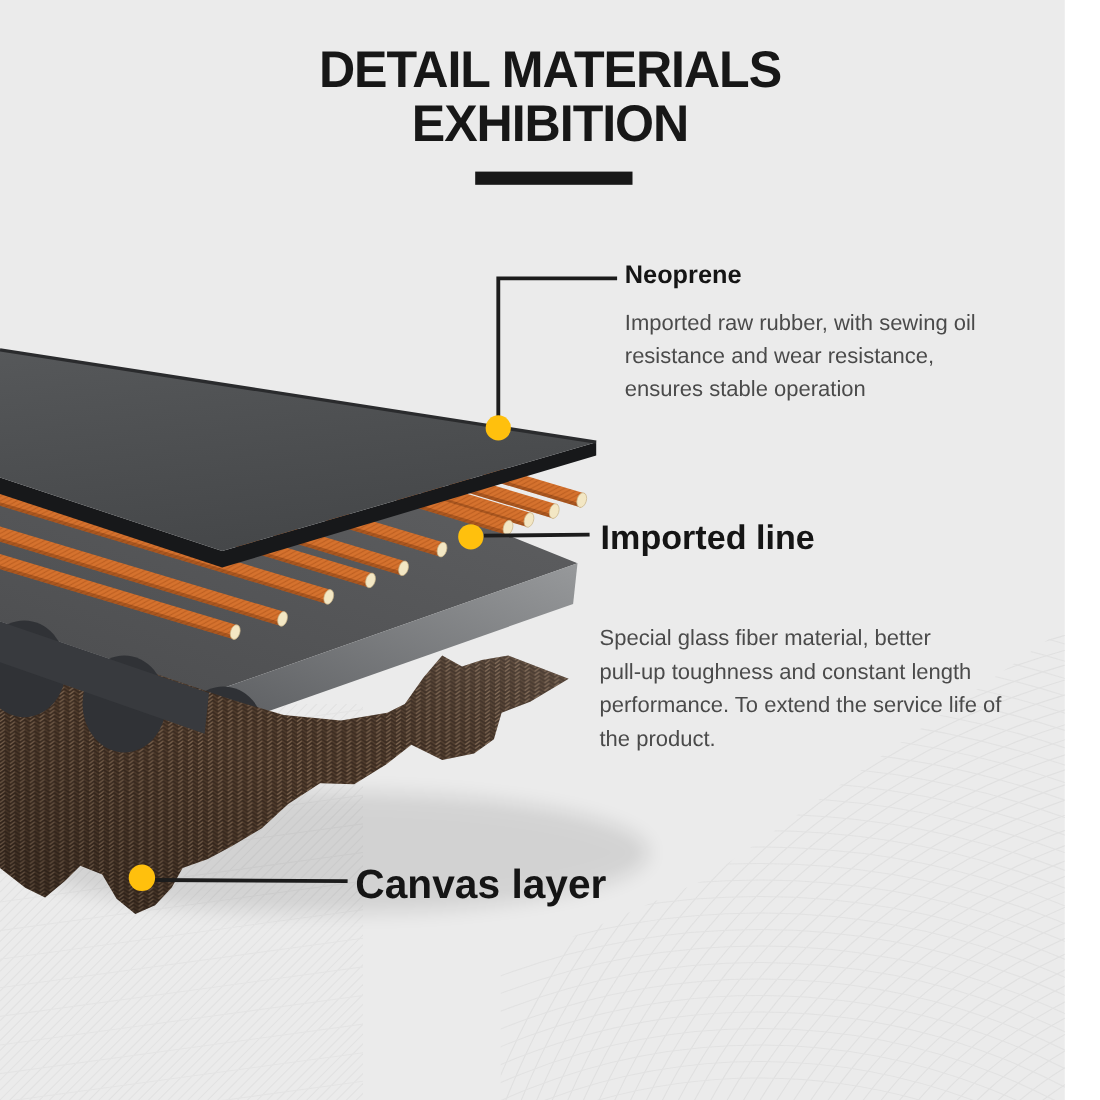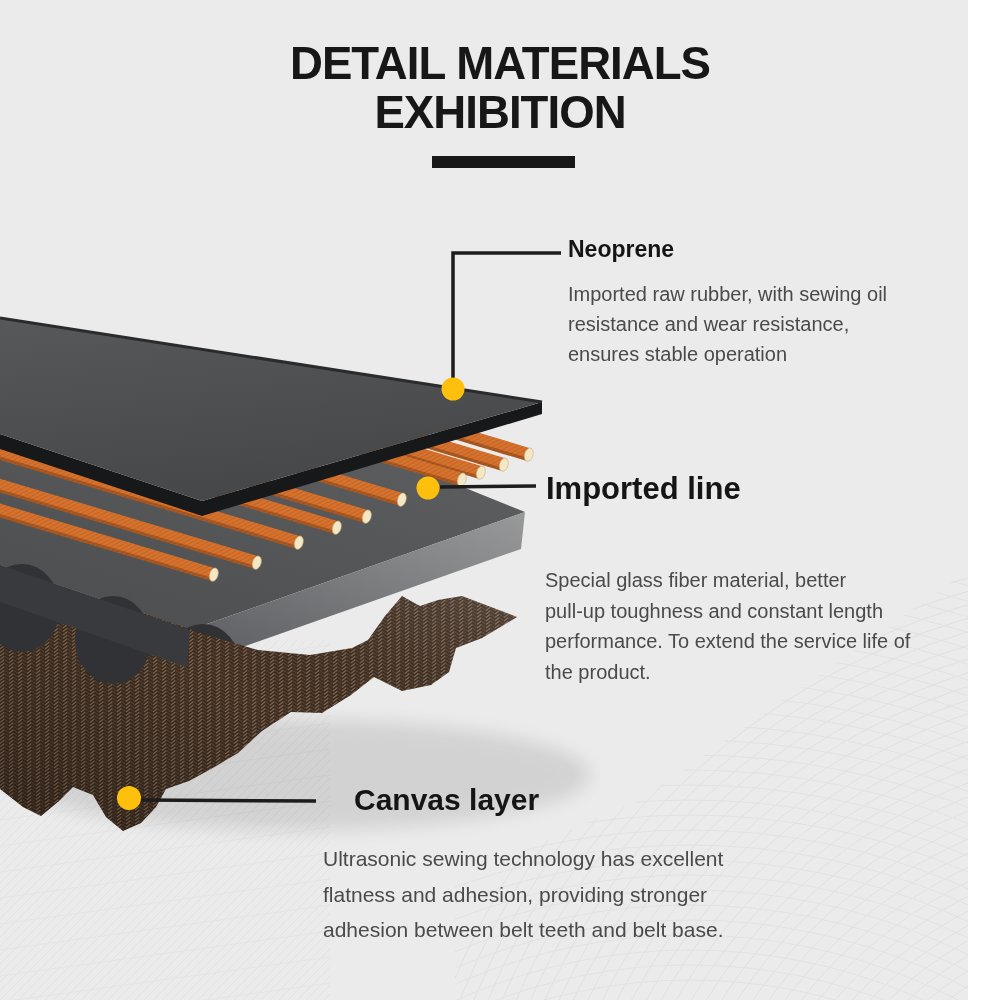--- a/index.html
+++ b/index.html
@@ -9,21 +9,21 @@
   .title-wrap{position:absolute;left:0;top:38px;width:1000px;text-align:center;
       font-weight:bold;font-size:47px;line-height:49px;letter-spacing:-1px;color:#171717;
       transform:scaleX(0.97);transform-origin:500px 0;}
   .title-bar{position:absolute;left:432px;top:156px;width:143px;height:12px;background:#171717;}
   .co-head{position:absolute;font-weight:bold;color:#151515;white-space:nowrap;}
   .co-body{position:absolute;color:#4a4a4a;white-space:pre-line;}
   .h-neo{left:568px;top:236px;font-size:23px;}
   .b-neo{left:568px;top:279px;font-size:20px;line-height:30px;width:360px;}
   .h-ten{left:546px;top:471px;font-size:31px;}
   .b-ten{left:545px;top:517px;font-size:20px;line-height:30.5px;width:430px;margin-top:48px;}
-  .h-can{left:323px;top:783px;font-size:30px;margin-left:31px;}
+  .h-can{left:323px;top:783px;font-size:37px;}
   .b-can{left:323px;top:841px;font-size:21px;line-height:35.5px;width:440px;}
 </style>
 </head>
 <body>
 
 <div class="stage" style="background: rgb(235, 235, 235);">
 
 <svg class="illus" viewBox="0 0 1000 1000">
   <defs>
 
@@ -348,17 +348,14 @@
 resistance and wear resistance,
 ensures stable operation</div>
 
 <div class="co-head h-ten">Imported line</div>
 <div class="co-body b-ten">Special glass fiber material, better
 pull-up toughness and constant length
 performance. To extend the service life of
 the product.</div>
 
 <div class="co-head h-can">Canvas layer</div>
-<div class="co-body b-can">Ultrasonic sewing technology has excellent
-flatness and adhesion, providing stronger
-adhesion between belt teeth and belt base.</div>
 
 </div>
 
 </body></html>

